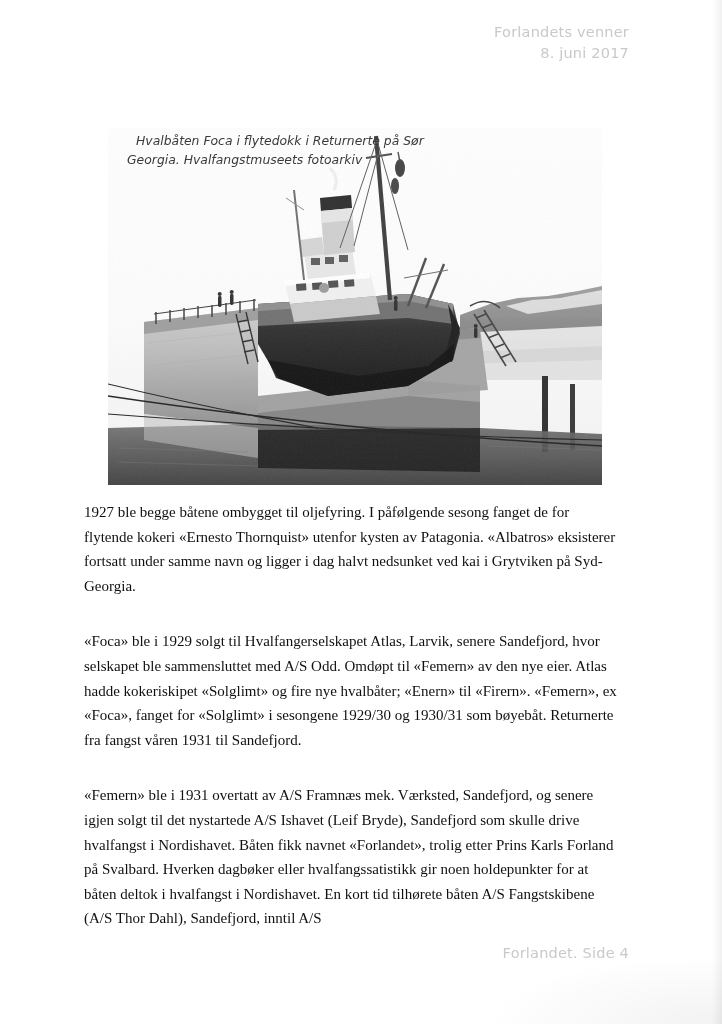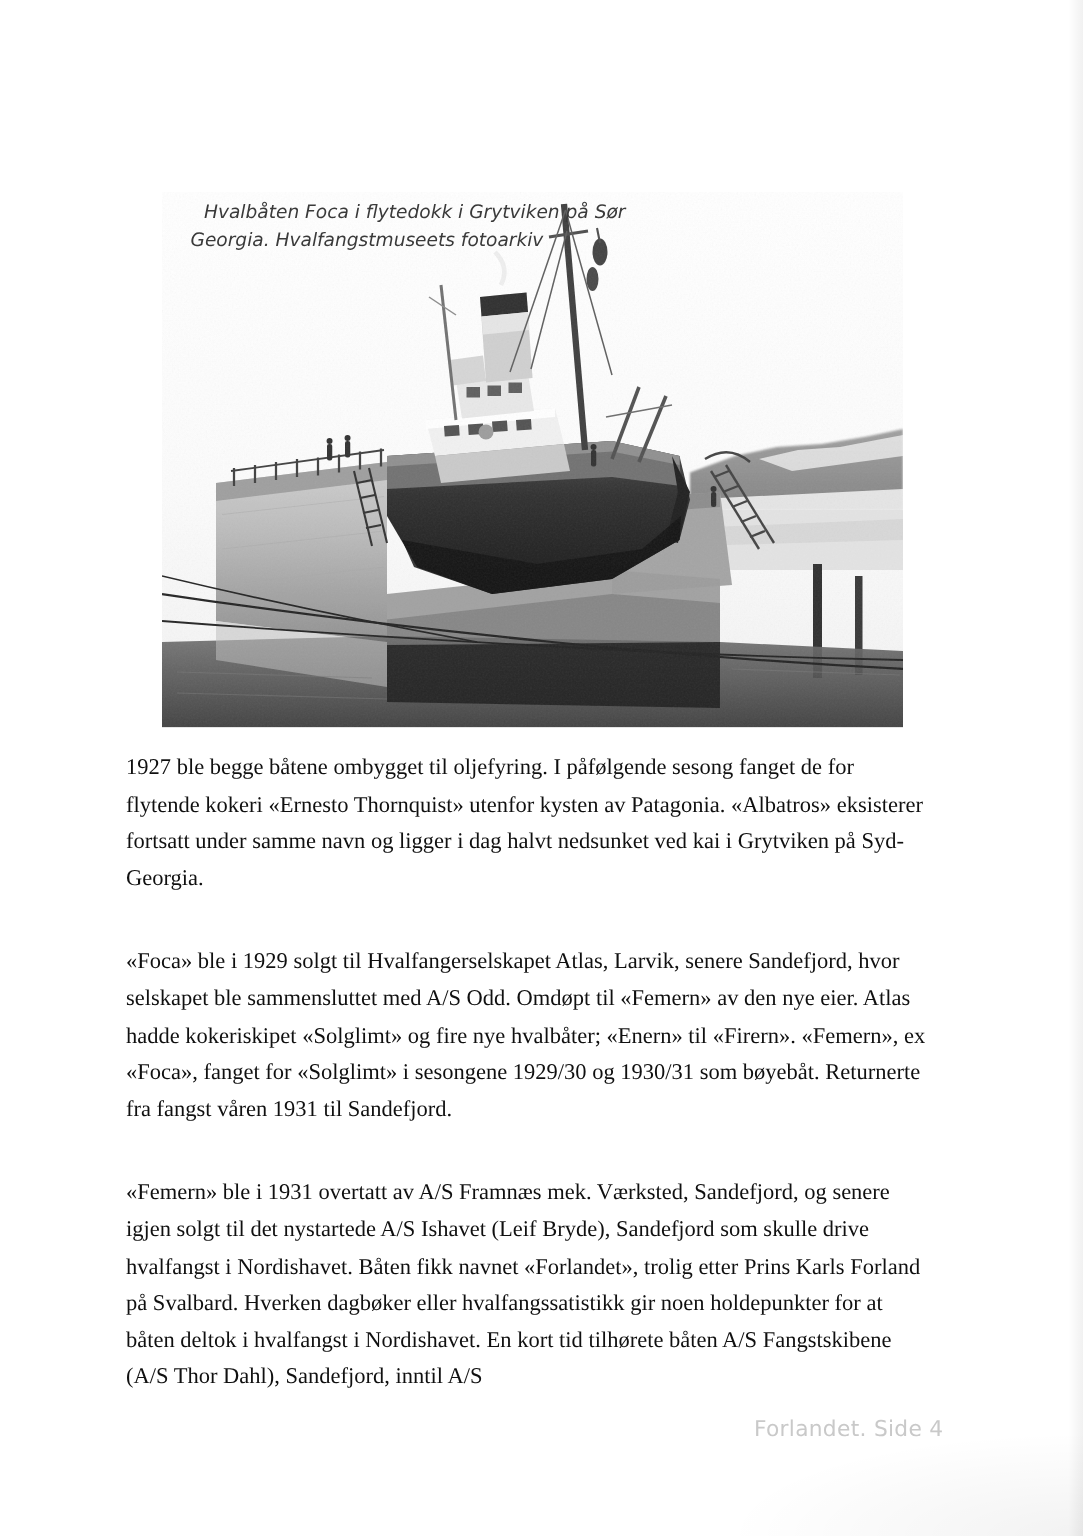--- a/index.html
+++ b/index.html
@@ -117,20 +117,24 @@
     color: #c9c9c9;
     letter-spacing: 0.2px;
     white-space: nowrap;
   }
 </style>
 </head>
 <body>
 
 <div class="page">
 
+  <div class="header">
+    <div>Forlandets venner</div>
+    <div>8. juni 2017</div>
+  </div>
 
   <div class="photo-wrap">
 
     <div class="photo">
       <svg width="494" height="357" viewBox="0 0 494 357" xmlns="http://www.w3.org/2000/svg" role="img">
         <defs>
           <linearGradient id="skyGrad" x1="0" y1="0" x2="0" y2="1">
             <stop offset="0%" stop-color="#ffffff"></stop>
             <stop offset="55%" stop-color="#fcfcfc"></stop>
             <stop offset="100%" stop-color="#f2f2f2"></stop>
@@ -309,21 +313,21 @@
           <path d="M0,268 Q120,286 260,300 Q380,312 494,318" stroke-width="1.5"></path>
           <path d="M0,286 Q130,296 280,304 Q390,310 494,312" stroke-width="1.2"></path>
           <path d="M0,256 Q100,280 210,300" stroke-width="1.1"></path>
         </g>
 
         <rect x="0" y="0" width="494" height="357" filter="url(#grain)" fill="none" opacity="0.5"></rect>
         <rect x="0" y="0" width="494" height="357" fill="#ffffff" opacity="0.03"></rect>
       </svg>
     </div>
 
-    <div class="caption">Hvalbåten Foca i flytedokk i Grytviken på Sør Georgia. Hvalfangstmuseets fotoarkiv</div>
+    <div class="caption">Hvalbåten Foca i flytedokk i Returnerte på Sør Georgia. Hvalfangstmuseets fotoarkiv</div>
   </div>
 
   <div class="body-text">
     <p>1927 ble begge båtene ombygget til oljefyring. I påfølgende sesong fanget de for flytende kokeri «Ernesto Thornquist» utenfor kysten av Patagonia. «Albatros» eksisterer fortsatt under samme navn og ligger i dag halvt nedsunket ved kai i Grytviken på Syd-Georgia.</p>
     <p>«Foca» ble i 1929 solgt til Hvalfangerselskapet Atlas, Larvik, senere Sandefjord, hvor selskapet ble sammensluttet med A/S Odd. Omdøpt til «Femern» av den nye eier. Atlas hadde kokeriskipet «Solglimt» og fire nye hvalbåter; «Enern» til «Firern». «Femern», ex «Foca», fanget for «Solglimt» i sesongene 1929/30 og 1930/31 som bøyebåt. Returnerte fra fangst våren 1931 til Sandefjord.</p>
     <p>«Femern» ble i 1931 overtatt av A/S Framnæs mek. Værksted, Sandefjord, og senere igjen solgt til det nystartede A/S Ishavet (Leif Bryde), Sandefjord som skulle drive hvalfangst i Nordishavet. Båten fikk navnet «Forlandet», trolig etter Prins Karls Forland på Svalbard. Hverken dagbøker eller hvalfangssatistikk gir noen holdepunkter for at båten deltok i hvalfangst i Nordishavet. En kort tid tilhørete båten A/S Fangstskibene (A/S Thor Dahl), Sandefjord, inntil A/S</p>
   </div>
 
   <div class="footer">Forlandet. Side 4</div>
 

